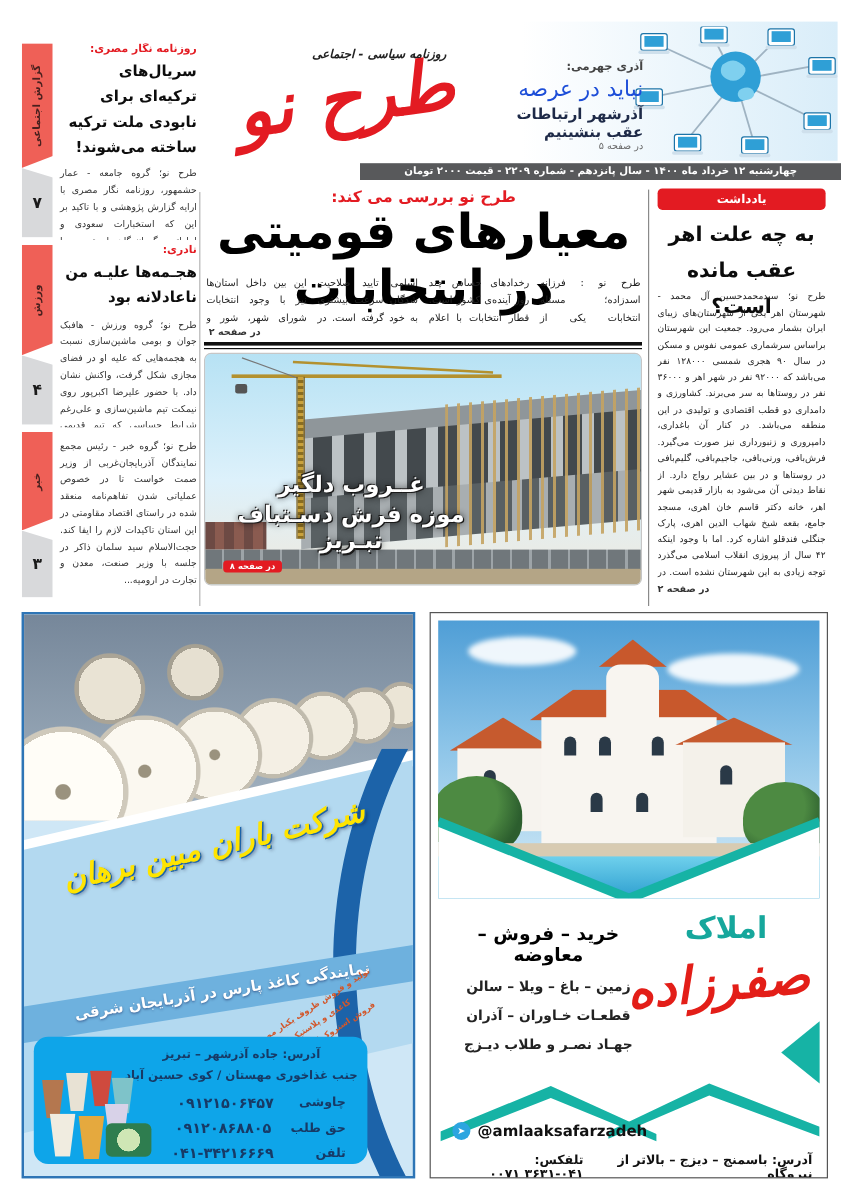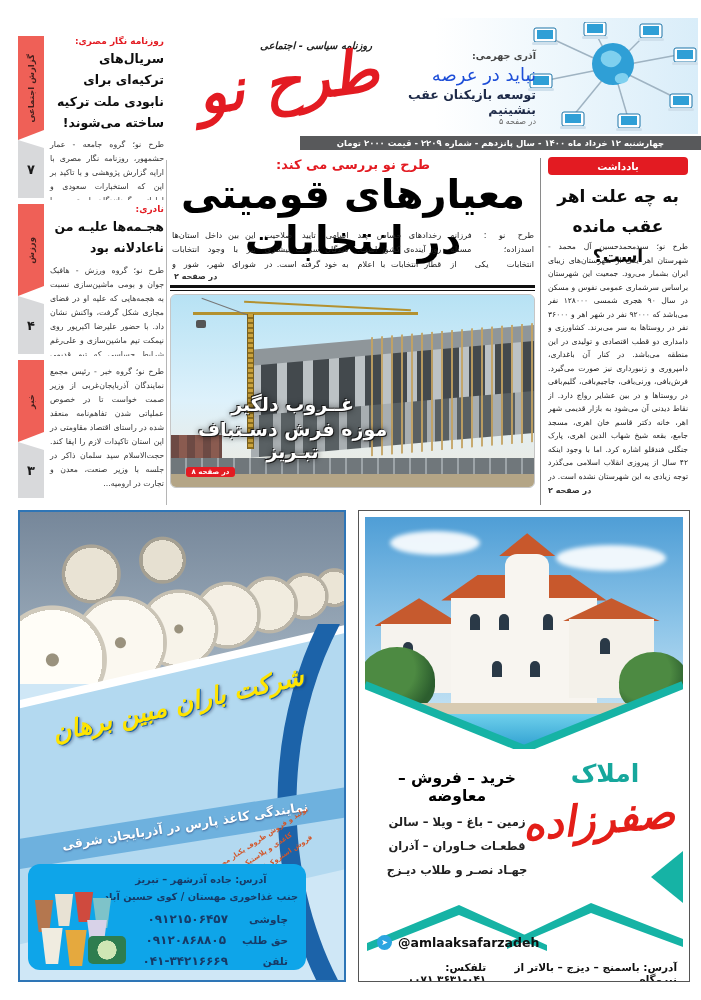--- a/index.html
+++ b/index.html
@@ -206,21 +206,21 @@
           <rect width="22" height="14" rx="2" fill="#fff" stroke="#1c74a8"></rect>
           <rect x="3" y="2" width="16" height="9" fill="#2f9fd6"></rect>
           <rect x="-2" y="14" width="26" height="3" rx="1.5" fill="#cfe0ec"></rect>
         </g>
     </g>
   </svg>
 
   <div class="abs banner-text">
     <div class="banner-kicker">آذری جهرمی:</div>
     <div class="banner-quote1">نباید در عرصه</div>
-    <div class="banner-quote2">توسعه بازیکنان عقب بنشینیم</div>
+    <div class="banner-quote2">آذرشهر ارتباطات عقب بنشینیم</div>
     <div class="banner-pageref">در صفحه ۵</div>
   </div>
 
   <div class="abs date-strip">چهارشنبه ۱۲ خرداد ماه ۱۴۰۰ - سال پانزدهم - شماره ۲۲۰۹ - قیمت ۲۰۰۰ تومان</div>
 
   <div class="abs side-item" style="top:36px;height:164px;">
     <div class="side-tab" style="height:104px;">
       <span class="vtab-label">گزارش اجتماعی</span>
     </div>
     <div class="side-num" style="top:104px;height:58px;">۷</div>

